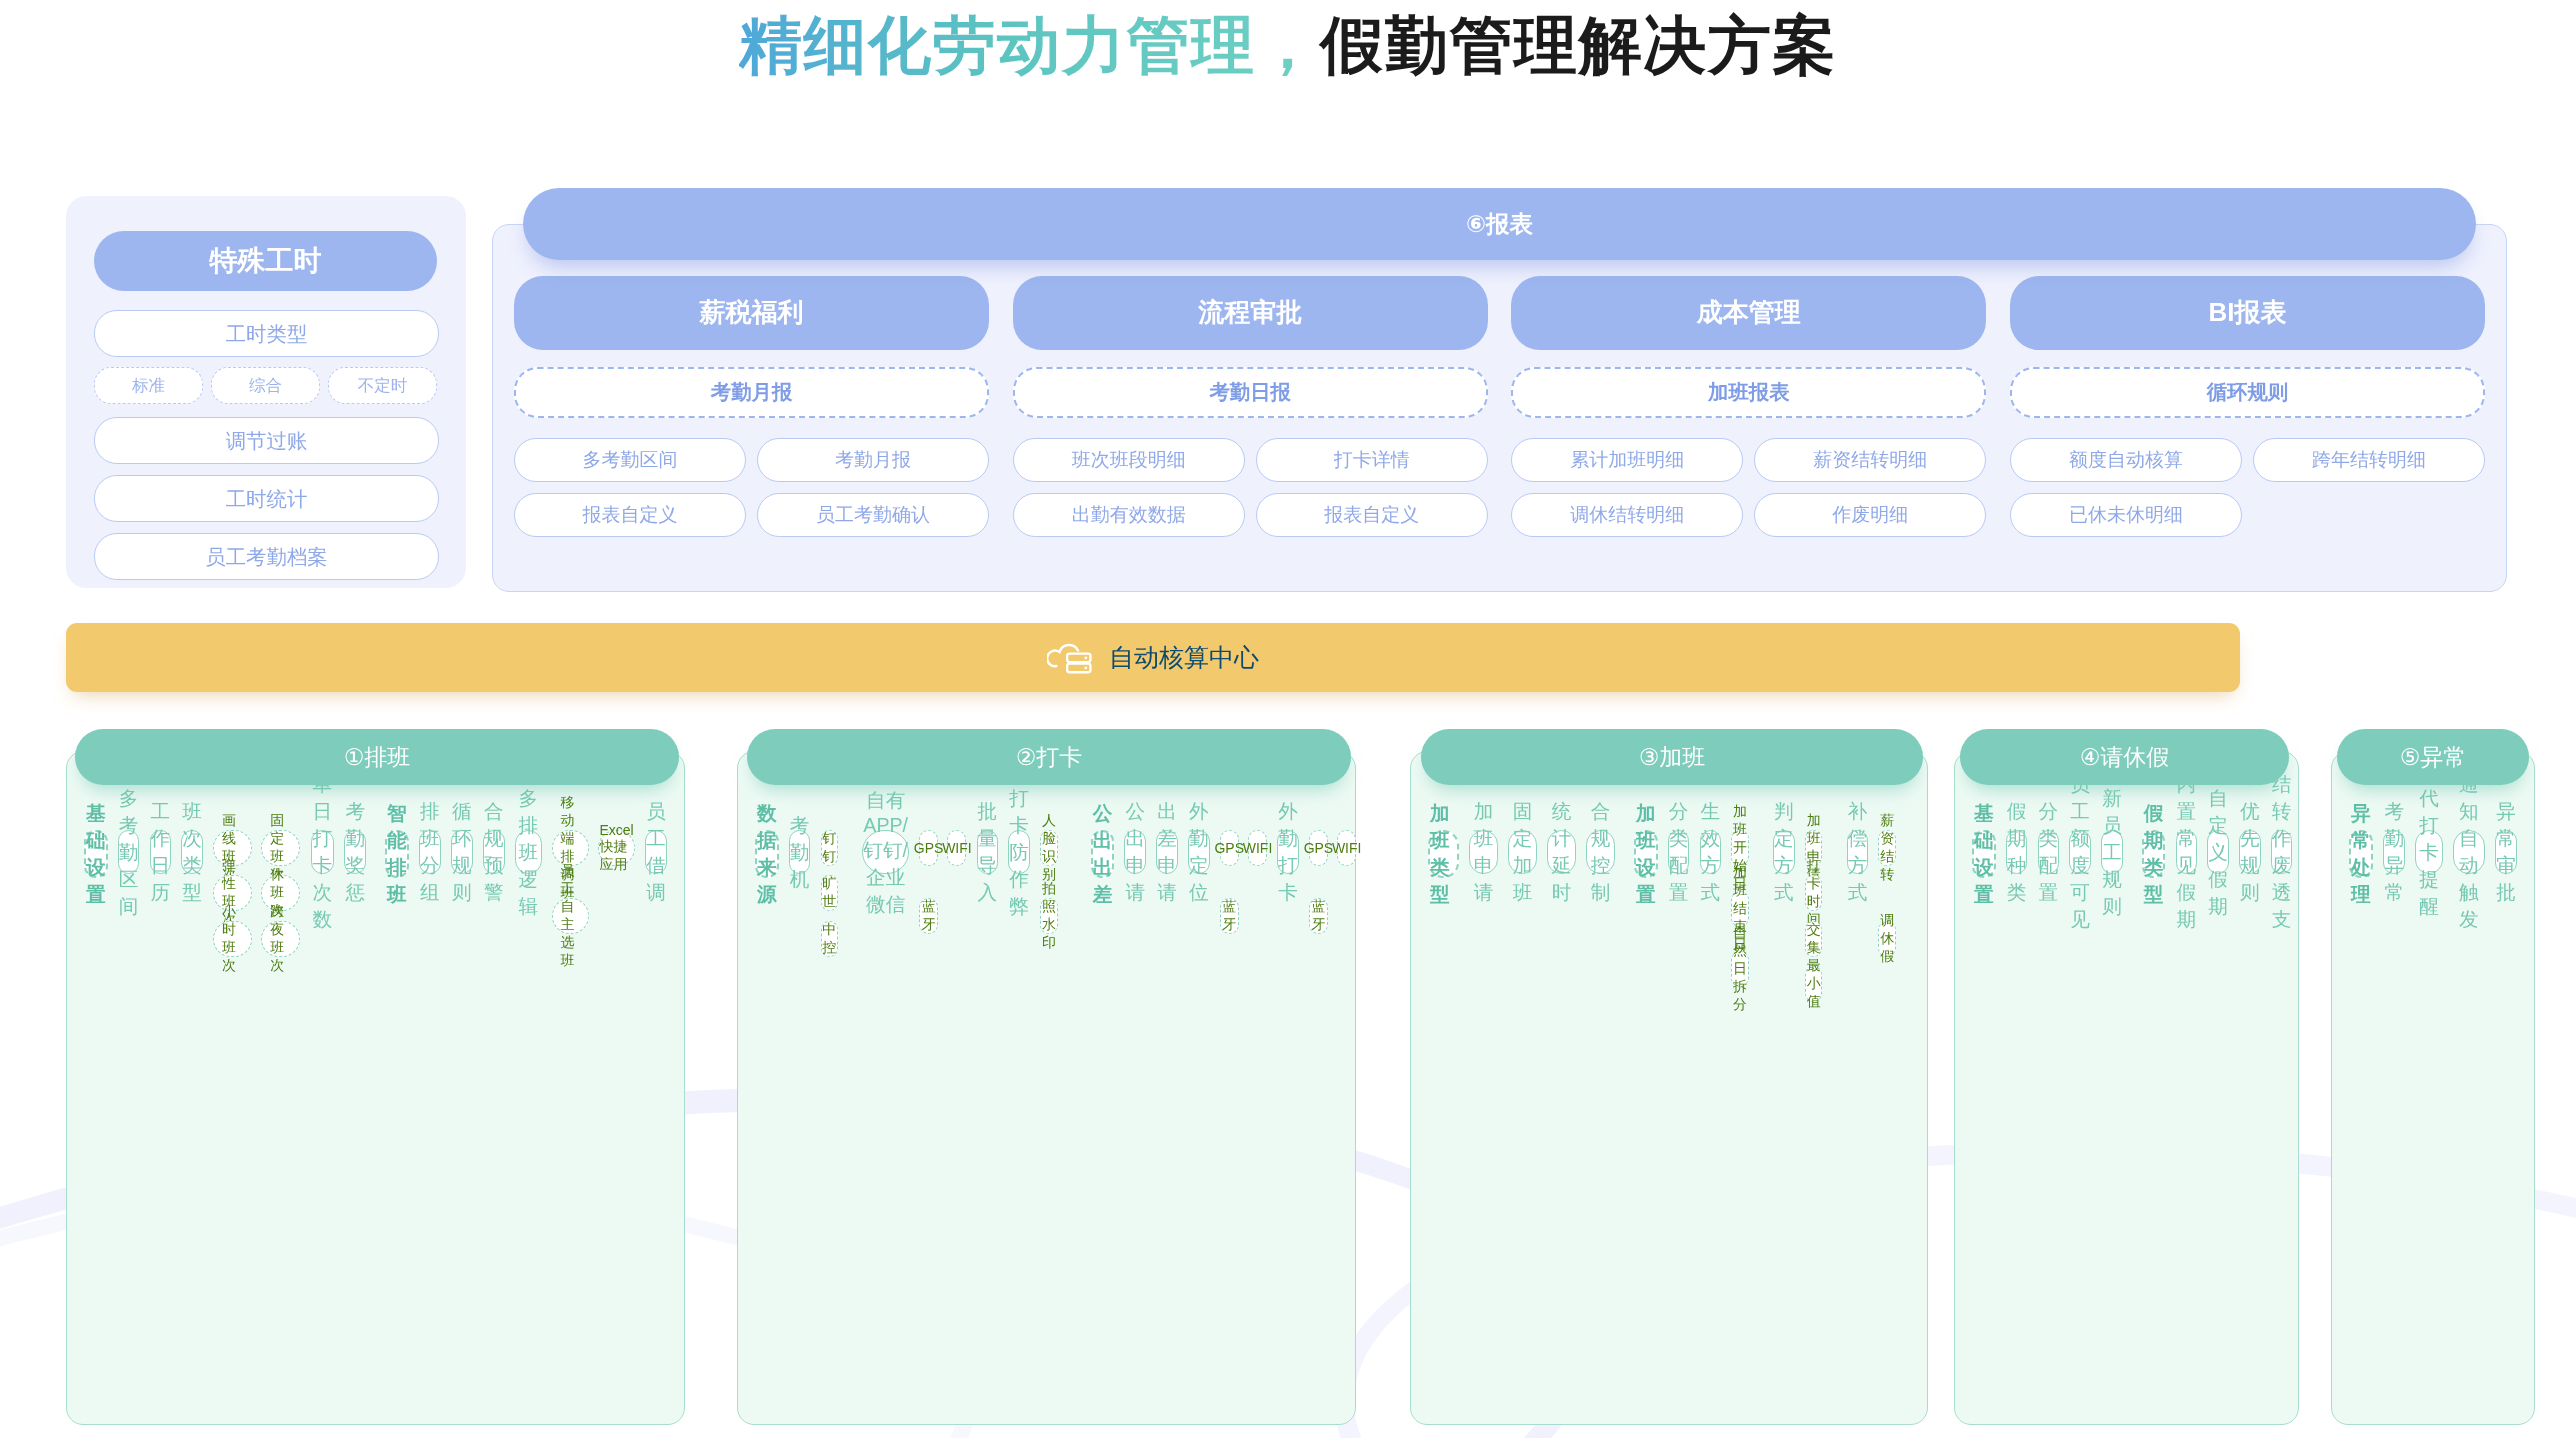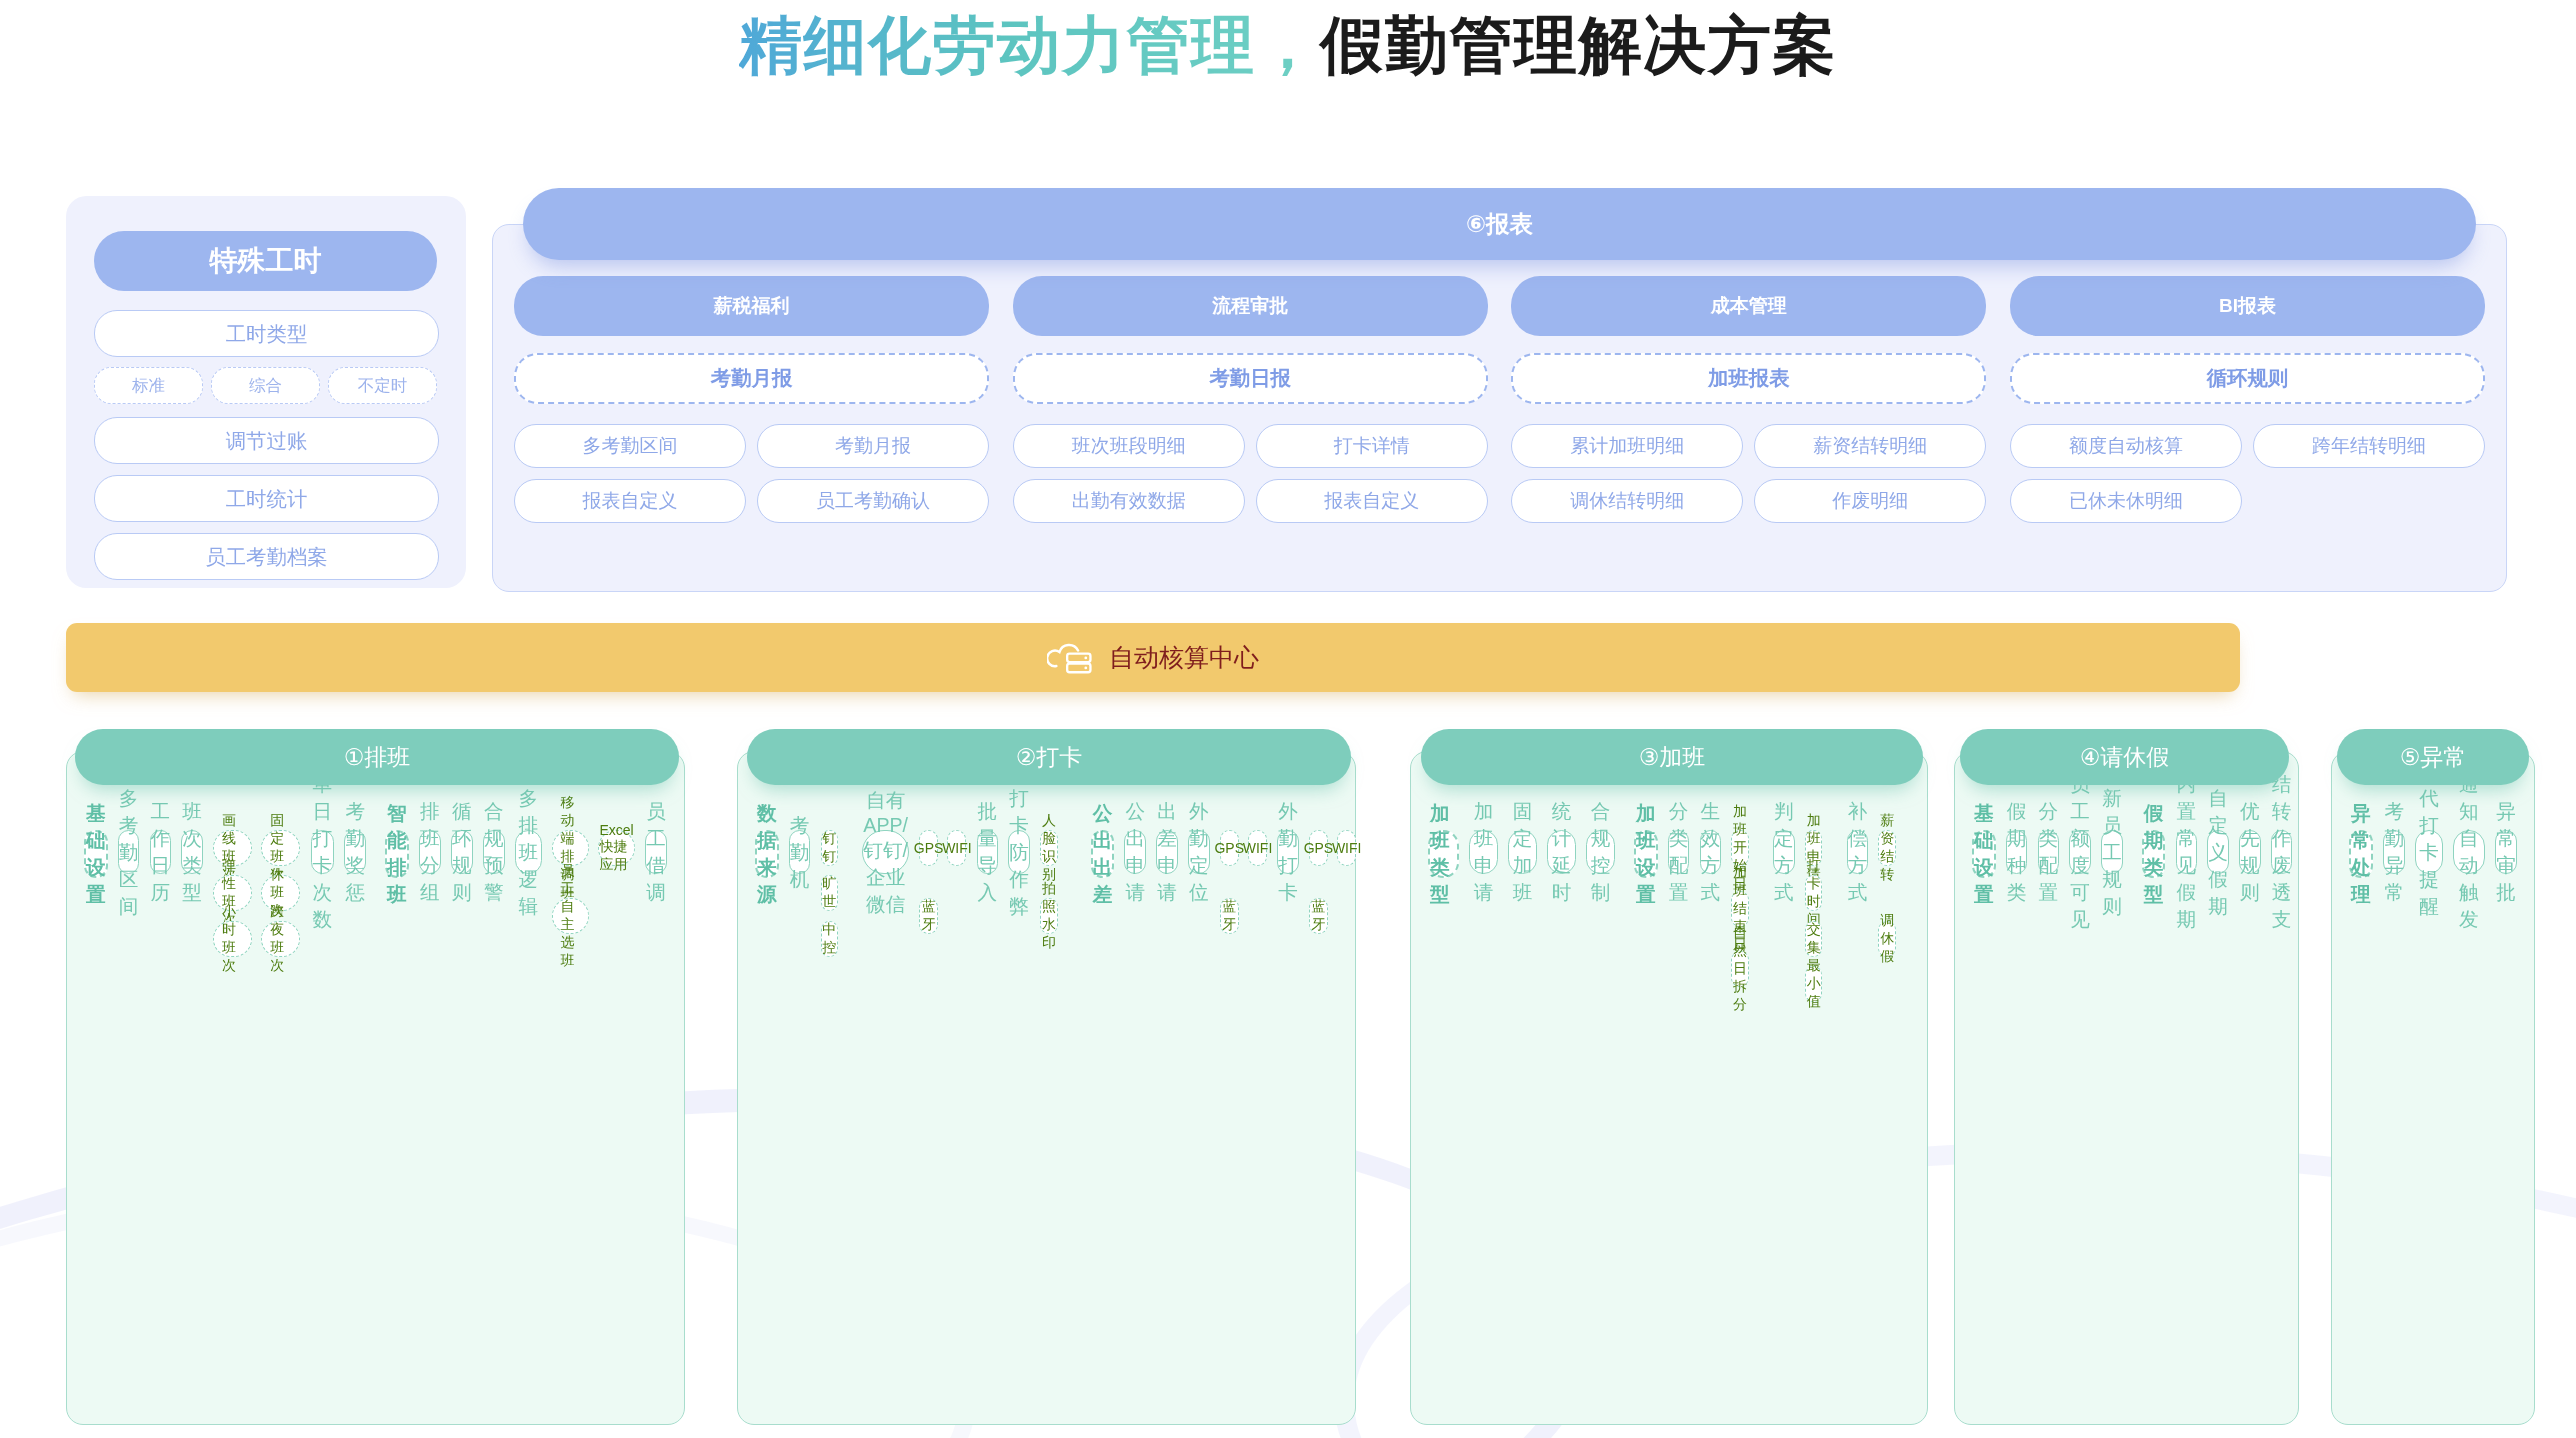--- a/index.html
+++ b/index.html
@@ -67,39 +67,39 @@
     background:#9db6ef;border-radius:36px;color:#fff;
     font-size:23.5px;font-weight:bold;display:flex;align-items:center;justify-content:center;
     box-shadow:0 12.5px 20.4px -6.3px rgba(120,145,225,.45);z-index:3;
   }
   .rep-cols{
     position:absolute;left:0;top:72px;width:2015px;
     display:flex;gap:23.5px;padding:0 22px;box-sizing:border-box;
   }
   .rep-col{flex:1;display:flex;flex-direction:column;align-items:stretch;}
   .rep-col-head{
-    height:60px;background:#9db6ef;border-radius:29px;color:#fff;
-    font-size:19px;font-weight:bold;display:flex;align-items:center;justify-content:center;
+    height:74px;background:#9db6ef;border-radius:29px;color:#fff;
+    font-size:26px;font-weight:bold;display:flex;align-items:center;justify-content:center;
     margin-top:15.7px;
   }
   .rep-col-sub{
     height:47px;margin-top:17px;background:#fff;border:2.4px dashed #9db6ef;border-radius:23.5px;
     color:#7f9ce6;font-size:20.4px;font-weight:bold;display:flex;align-items:center;justify-content:center;
   }
   .rep-items{display:flex;flex-wrap:wrap;gap:11px;margin-top:20.4px;}
   .rep-item{
     width:calc(50% - 5.5px);height:44px;background:#fff;border:1.6px solid #b9caf5;border-radius:22px;
     color:#8fa8e8;font-size:19px;display:flex;align-items:center;justify-content:center;
     box-sizing:border-box;
   }
 
   
   .auto-bar{
     position:absolute;left:66px;top:623px;width:2174px;height:69px;
-    background:#f2c96d;border-radius:11px;color:#7f1d1d;
+    background:#f2c96d;border-radius:11px;color:#0c4a6e;
     display:flex;align-items:center;justify-content:center;gap:17px;
     font-size:25px;box-shadow:0 9.4px 19px -7.8px rgba(215,175,100,.6);
   }
   .cloud-icon{width:45px;height:35px;display:block;}
 
   
   .cols{position:absolute;left:0;top:729px;width:2576px;height:710px;}
   .col{position:absolute;top:22px;background:#edfaf4;border:1.6px solid #a8ddcd;border-radius:17px;box-sizing:border-box;}
   .col-head{
     position:absolute;top:0;height:56px;background:#7ecdbc;border-radius:28px;color:#fff;

